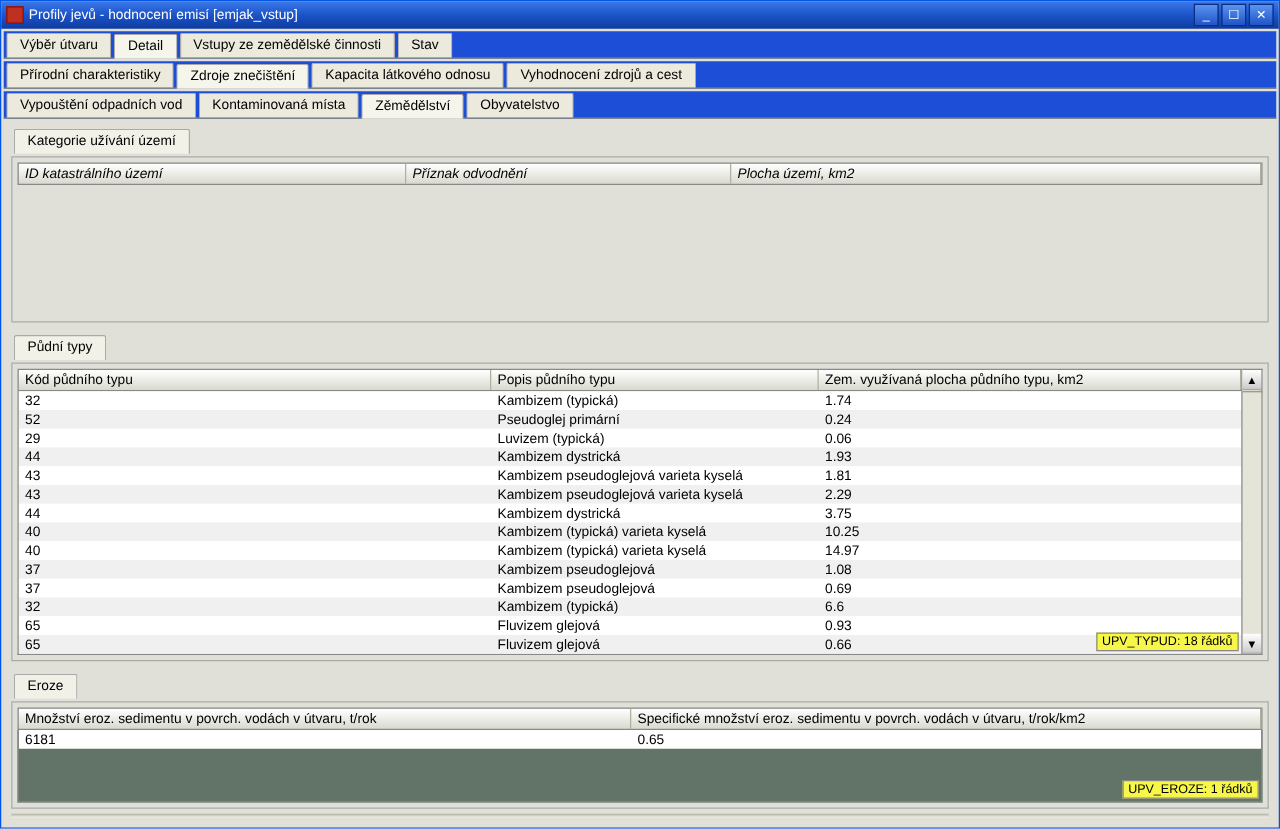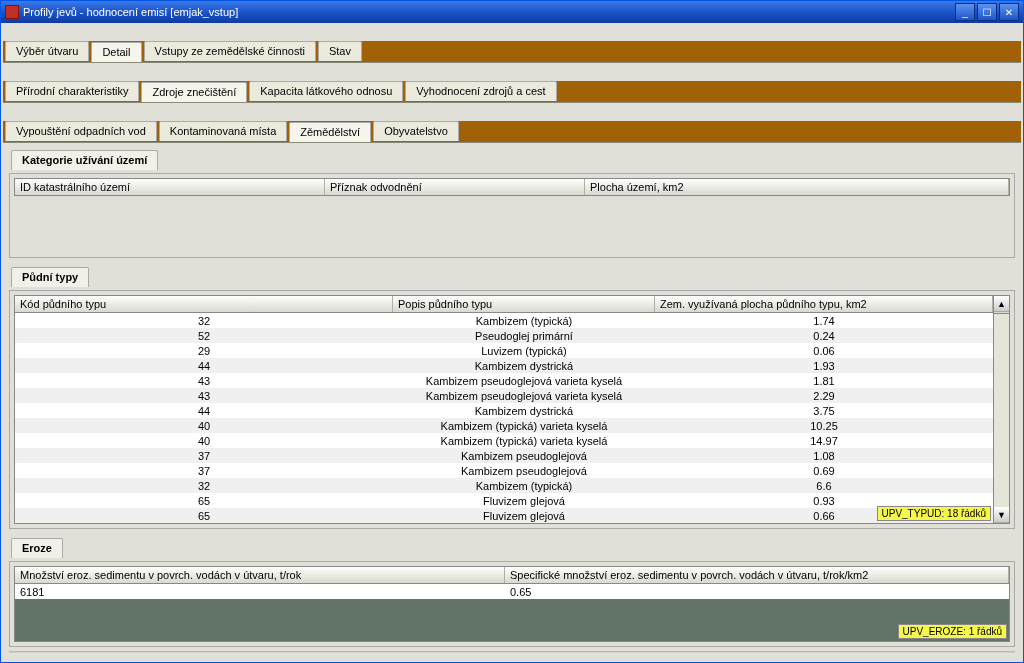--- a/index.html
+++ b/index.html
@@ -5,42 +5,42 @@
   * { box-sizing: border-box; }
   html, body { margin: 0; padding: 0; font-family: "Segoe UI", Tahoma, sans-serif; font-size: 11px; background: #ececec; }
   .window { width: 1024px; height: 663px; background: #e0e0d8; border: 1px solid #0055e5; display: flex; flex-direction: column; }
   .titlebar { background: linear-gradient(to bottom,#3b78e7 0%,#1b54c9 50%,#0e3ba0 100%); color: #fff; height: 22px; display: flex; align-items: center; padding: 0 4px; font-weight: normal; font-size: 11px; }
   .titlebar .title-icon { width: 14px; height: 14px; background: #c03020; border: 1px solid #801010; margin-right: 4px; display:inline-block; }
   .titlebar .spacer { flex: 1; }
   .win-btn { width: 20px; height: 18px; background: linear-gradient(to bottom,#5b93f0,#1f54c7); border: 1px solid #0a2f80; margin-left: 2px; display: flex; align-items: center; justify-content: center; color: #fff; font-size: 10px; cursor: pointer; }
   .body-area { flex: 1; padding: 2px 2px 6px 2px; display:flex; flex-direction:column; gap:2px; overflow:hidden; }
 
   
-  .tabstrip { display: flex; align-items: flex-start; height: 22px; border-bottom: 1px solid #8a8a7a; background:#a16207; padding-left:2px;margin-top:16px; }
+  .tabstrip { display: flex; align-items: center; height: 22px; border-bottom: 1px solid #8a8a7a; background:#1d4ed8; padding-left:2px; }
   .tab { padding: 3px 10px 4px; border: 1px solid #aaa; border-bottom: none; background: #eceadd; margin-right: 2px; color: #000; cursor: pointer; border-radius: 2px 2px 0 0; font-size:11px; }
   .tab.active { background: #f6f5ec; position: relative; top: 1px; font-weight: normal; }
 
   
   .groupbox { border: 1px solid #aaa; margin: 3px 6px 2px; padding: 4px; background:#e0e0d8; position:relative; display:flex; flex-direction:column; }
 
   
   .grid-header { display: flex; background: linear-gradient(to bottom,#fff,#d9d9cf); border: 1px solid #888; border-bottom:1px solid #888; height:18px; }
   .grid-header .gh { padding: 2px 5px; border-right: 1px solid #b0b0a0; font-size: 11px; white-space: nowrap; overflow:hidden; }
   .grid-body { flex:1; overflow:hidden; background:#627468; border:1px solid #888; border-top:none; position:relative; }
   .grid-rows { background:#fff; }
   .grid-row { display:flex; height:15px; align-items:center; }
   .grid-row:nth-child(odd){background:#fff;}
   .grid-row:nth-child(even){background:#f0f0f0;}
   .gc { padding: 1px 5px; font-size: 11px; white-space: nowrap; overflow:hidden; }
 
   .status-badge { position:absolute; right:2px; bottom:2px; background:#f7f749; color:#000; font-size:10px; padding:1px 4px; border:1px solid #888; }
 
   .bottom-etched { height:3px; background:linear-gradient(to bottom,#b0b0a0,#f0f0e8); margin:0 6px 2px; }
 
-  .section-tabs-mini { display:flex; align-items:center; height:22px; padding-left:2px; margin:4px 6px 0;font-weight:bold; }
+  .section-tabs-mini { display:flex; align-items:flex-end; height:22px; padding-left:2px; margin:4px 6px 0; }
   .minitab { padding:3px 10px 4px; border:1px solid #aaa; border-bottom:none; background:#f2f1e7; margin-right:2px; border-radius:2px 2px 0 0; font-size:11px; cursor:pointer; }
 
   .soil-wrap { display:flex; }
   .soil-scroll { width:16px; background:#d8d8cc; display:flex; flex-direction:column; border:1px solid #888; border-left:none; }
   .sbtn { height:16px; display:flex; align-items:center; justify-content:center; font-size:9px; background:linear-gradient(to bottom,#fff,#ccc); border-bottom:1px solid #aaa; cursor:pointer;}
   .strack { flex:1; background:#e4e4d8; }
 </style>
 </head>
 <body>
 
@@ -74,21 +74,21 @@
     <div class="tabstrip">
       <div class="tab">Vypouštění odpadních vod</div>
       <div class="tab">Kontaminovaná místa</div>
       <div class="tab active">Zěmědělství</div>
       <div class="tab">Obyvatelstvo</div>
     </div>
 
     <div class="section-tabs-mini">
       <div class="minitab">Kategorie užívání území</div>
     </div>
-    <div class="groupbox" style="flex:1.1; margin-top:0;">
+    <div class="groupbox" style="flex:1.1; margin-top:0;font-style:italic;">
       <div class="grid-header">
         <div class="gh" style="width:310px">ID katastrálního území</div>
         <div class="gh" style="width:260px">Příznak odvodnění</div>
         <div class="gh" style="flex:1">Plocha území, km2</div>
       </div>
     </div>
 
     <div class="section-tabs-mini">
       <div class="minitab">Půdní typy</div>
     </div>
@@ -99,21 +99,21 @@
             <div class="grid-header">
               <div class="gh" style="width:378px">Kód půdního typu</div>
               <div class="gh" style="width:262px">Popis půdního typu</div>
               <div class="gh" style="flex:1">Zem. využívaná plocha půdního typu, km2</div>
             </div>
           </div>
           <div class="soil-scroll" style="height:18px; flex:none; border-bottom:none;">
             <div class="sbtn">▲</div>
           </div>
         </div>
-        <div class="soil-wrap" style="flex:1;text-align:center;">
+        <div class="soil-wrap" style="flex:1;">
           <div class="grid-body" style="background:#fff; flex:1; position:relative">
             <div id="pudni-rows" class="grid-rows">
                 <div class="grid-row">
                   <div class="gc" style="width:378px">32</div>
                   <div class="gc" style="width:262px">Kambizem (typická)</div>
                   <div class="gc" style="flex:1">1.74</div>
                 </div>
                 <div class="grid-row">
                   <div class="gc" style="width:378px">52</div>
                   <div class="gc" style="width:262px">Pseudoglej primární</div>

